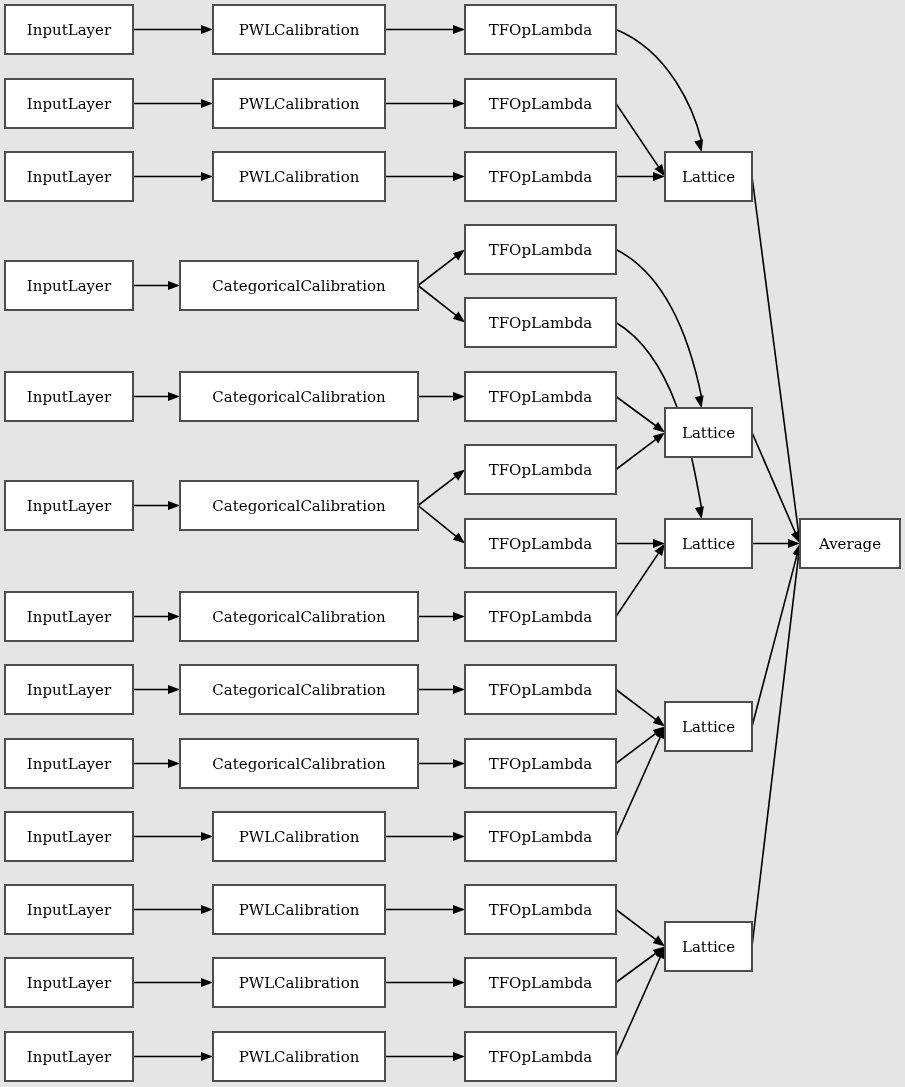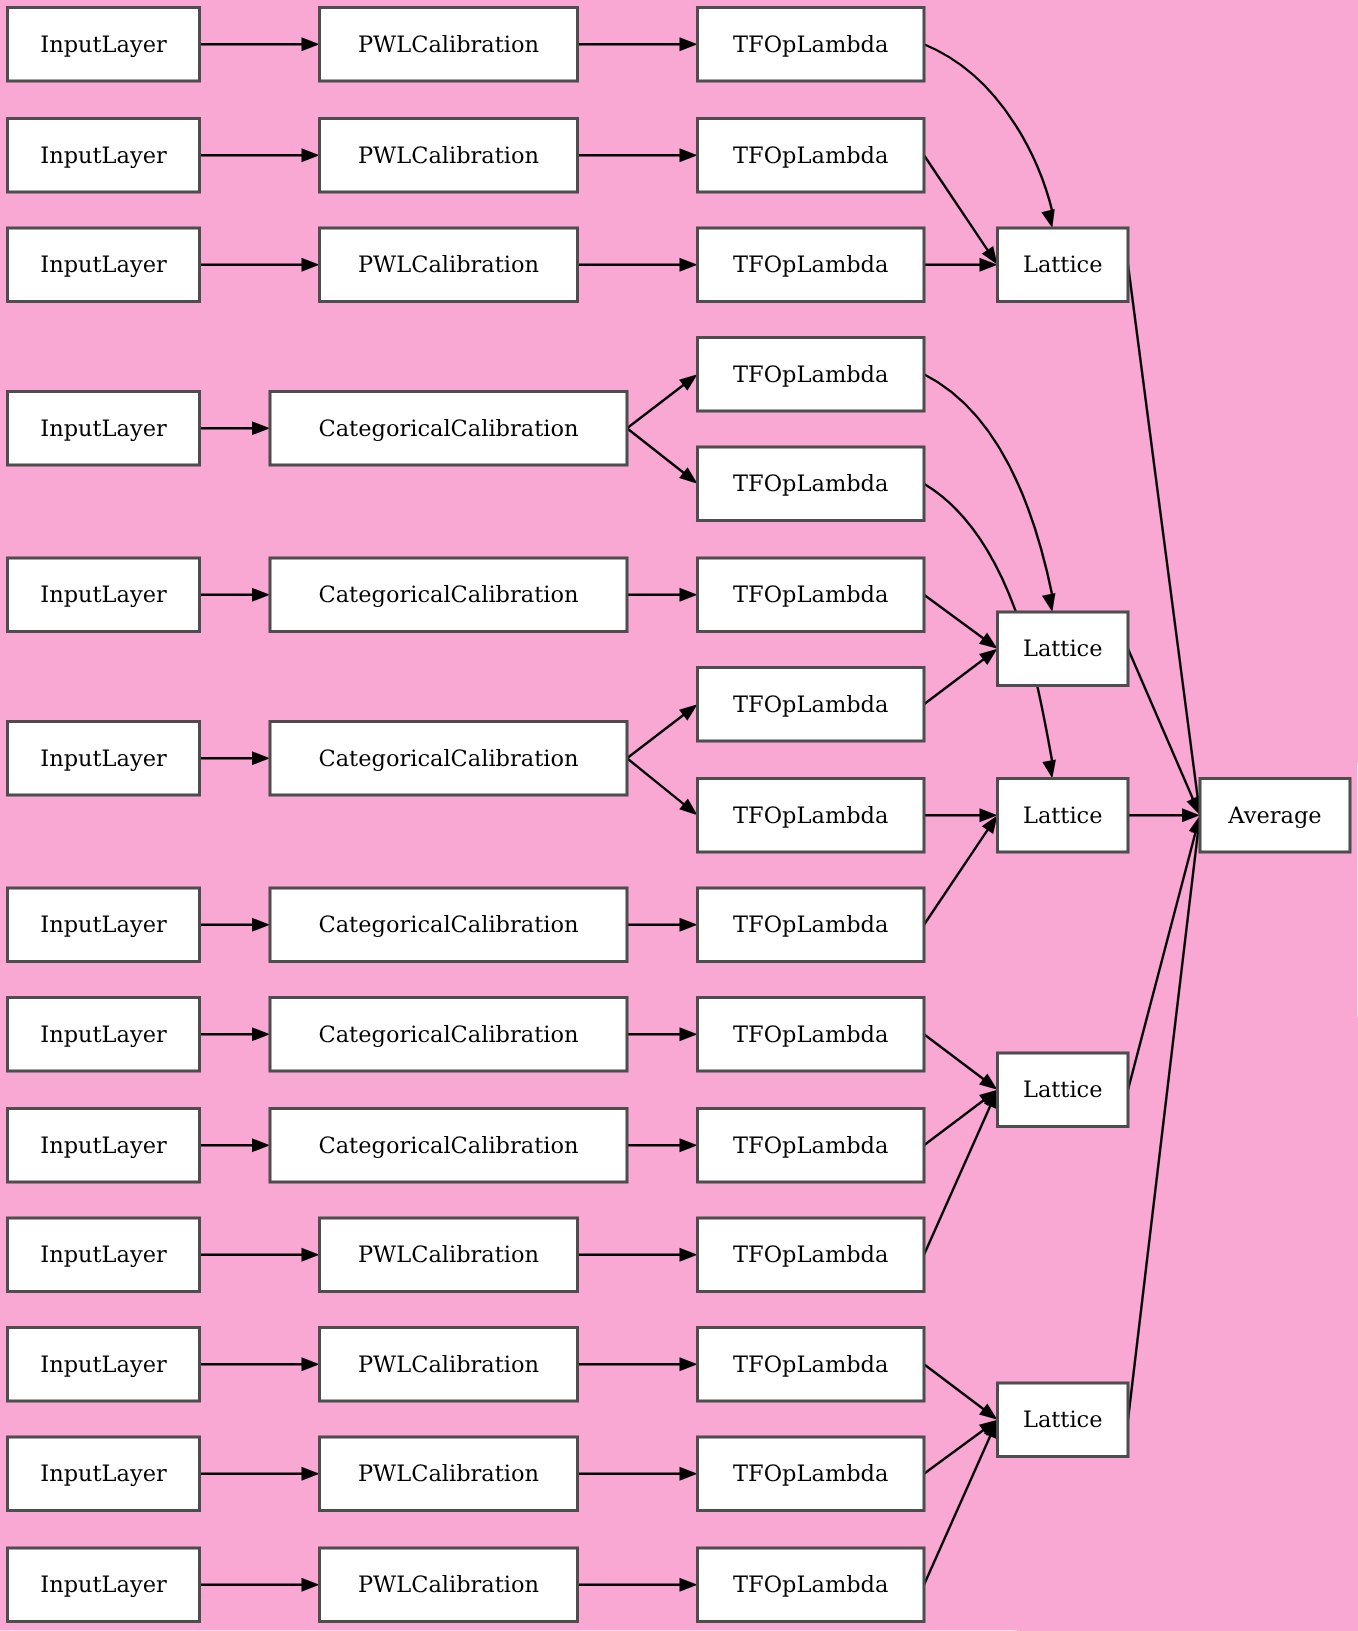--- a/index.html
+++ b/index.html
@@ -4,21 +4,21 @@
 <style>
   html, body {
     margin: 0;
     padding: 0;
     background: #ffffff;
   }
   #canvas {
     position: relative;
     width: 905px;
     height: 1087px;
-    background: #f9a8d4;
+    background: #e5e5e5;
     font-family: "DejaVu Serif", "Liberation Serif", serif;
     overflow: hidden;
   }
   svg#graph {
     position: absolute;
     left: 0;
     top: 0;
     width: 905px;
     height: 1087px;
     display: block;

